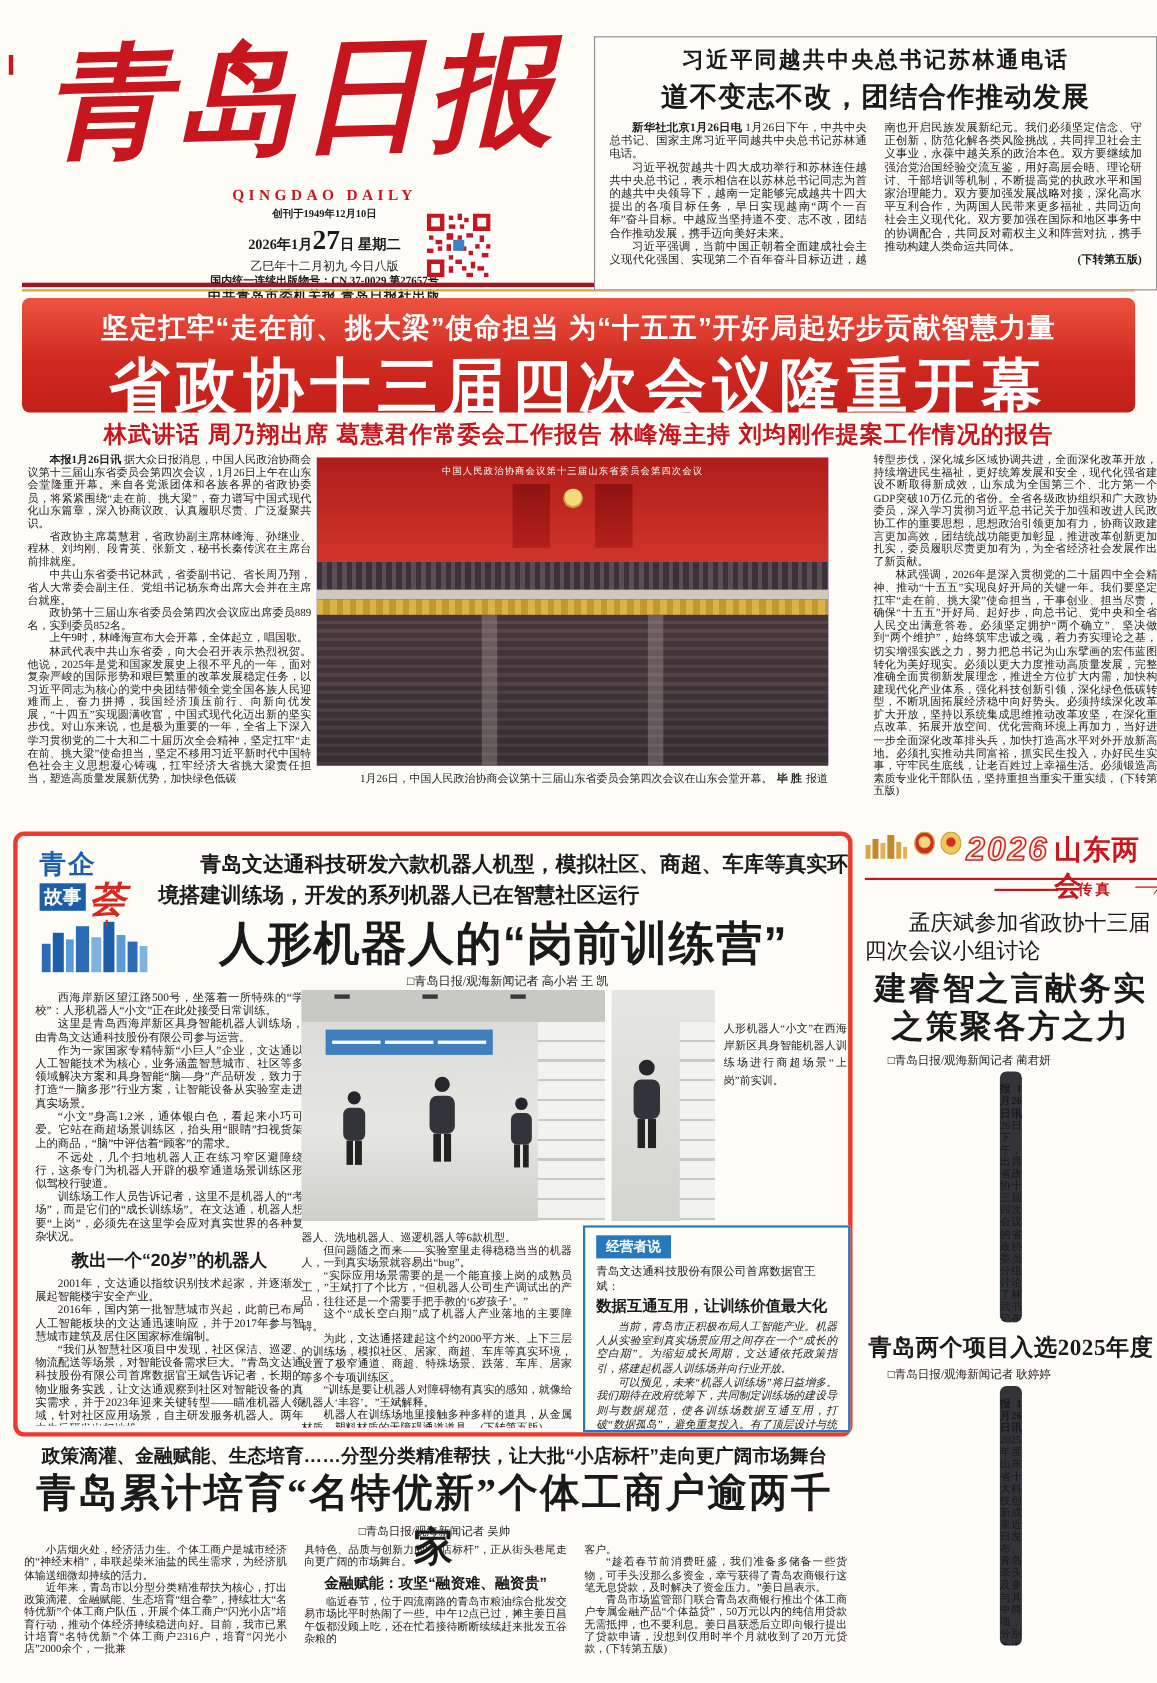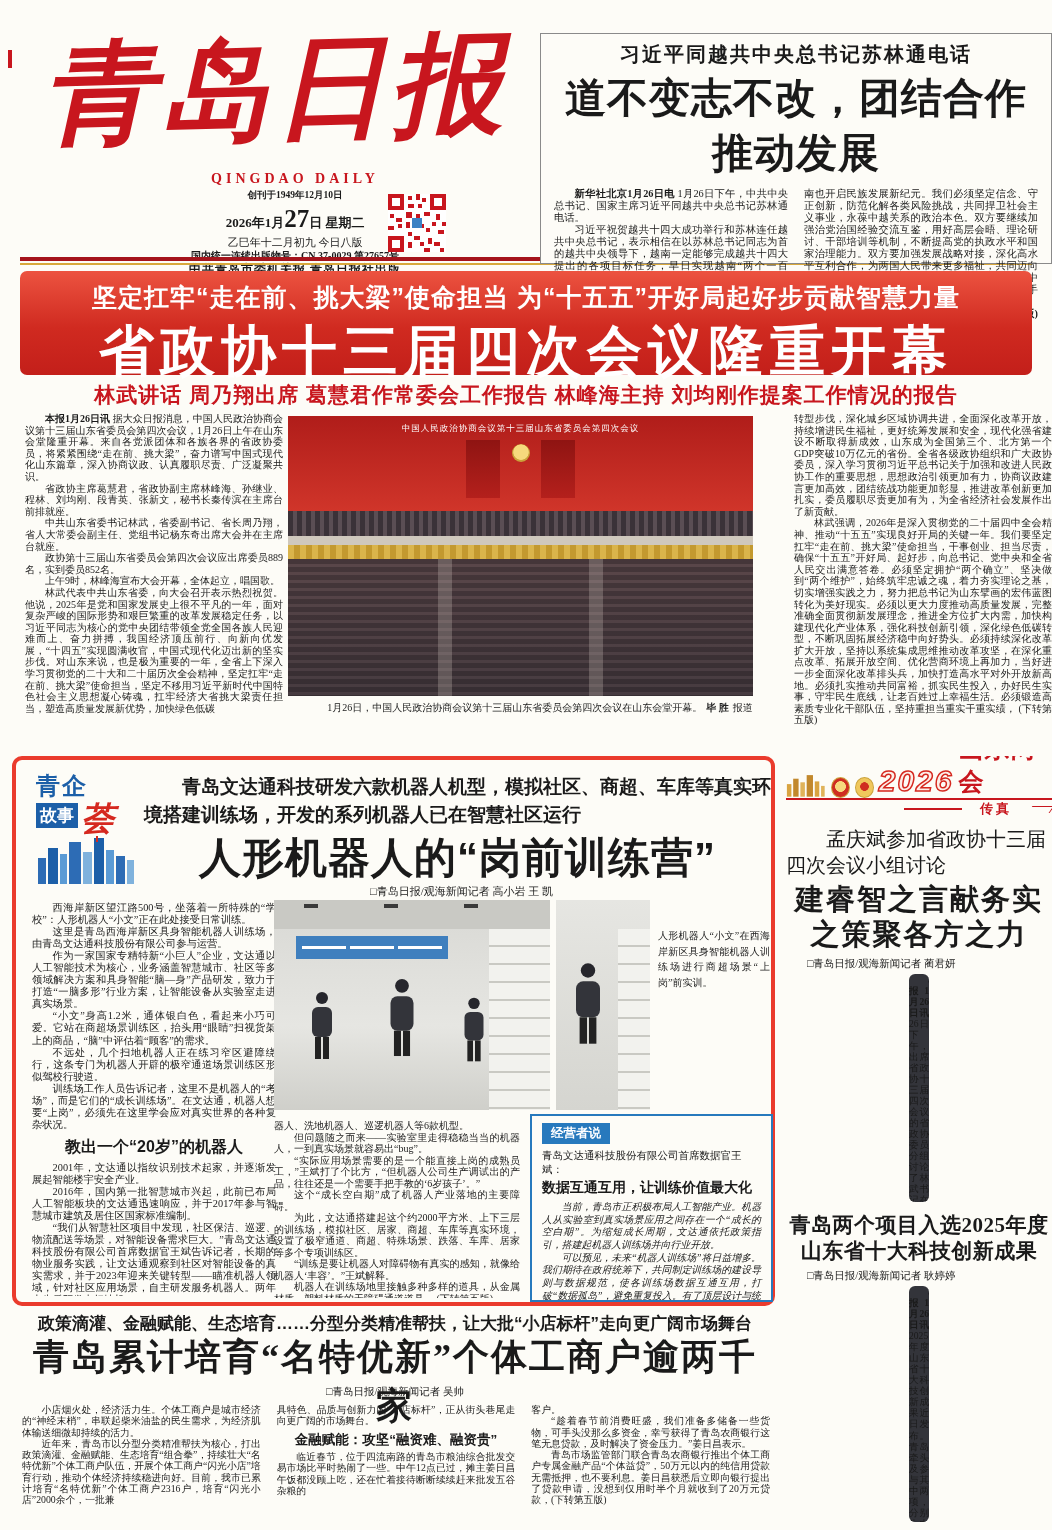--- a/index.html
+++ b/index.html
@@ -25,21 +25,21 @@
   .m-lunar{font-size:11px;}
   .m-issn{font-size:10px;font-weight:bold;}
   .m-org{font-size:12px;font-weight:bold;letter-spacing:1px;}
   .qr{left:388px;top:194px;width:58px;height:58px;}
   .rule-red{left:20px;top:257px;width:1012px;height:4px;background:#a5141c;}
   .rule-gold{left:20px;top:263px;width:1012px;height:1.5px;background:#d8a83c;}
 
   
   .tr-box{left:540px;top:33px;width:512px;height:231px;border:1px solid #8a8a8a;padding:7px 13px;background:#fdfcf7;}
   .tr-kicker{font-family:"Liberation Sans",sans-serif;font-size:20px;font-weight:600;text-align:center;letter-spacing:2px;}
-  .tr-head{font-size:41px;font-weight:900;text-align:center;letter-spacing:1px;margin-top:3px;}
+  .tr-head{font-size:25px;font-weight:900;text-align:center;letter-spacing:1px;margin-top:3px;}
   .tr-body{margin-top:7px;height:142px;font-size:10.3px;line-height:1.17;column-count:2;column-gap:16px;column-fill:auto;}
   .tr-jump{text-align:right;font-weight:bold;}
 
   
   .banner{left:20px;top:271px;width:1012px;height:104px;border-radius:7px;
           background:linear-gradient(180deg,#ec5340 0%,#d02a20 55%,#c31f1a 100%);
           color:#fff;text-align:center;}
   .banner-l1{padding-top:10px;font-family:"Liberation Sans",sans-serif;font-size:25px;font-weight:bold;letter-spacing:1px;}
   .banner-l2{font-size:55px;font-weight:900;letter-spacing:6px;margin-top:1px;}
   .deck{left:20px;top:381px;width:1012px;text-align:center;color:#c8161e;
@@ -98,21 +98,21 @@
   .biz{left:514px;top:354px;width:243px;height:188px;border:2px solid #2779bd;padding:7px 10px;overflow:hidden;background:#fdfcf7;}
   .biz-tag{display:inline-block;background:#2779bd;color:#fff;font-family:"Liberation Sans",sans-serif;
            font-size:12.5px;font-weight:bold;padding:2px 9px;}
   .biz-intro{font-family:"Liberation Sans",sans-serif;font-size:10.5px;margin-top:5px;}
   .biz-head{font-family:"Liberation Sans",sans-serif;font-size:14px;font-weight:900;margin:2px 0 4px;}
   .biz-body{font-size:9.9px;line-height:1.28;text-align:justify;}
   .biz-body p{font-style:italic;}
 
   
   .rail{left:786px;top:756px;width:266px;height:770px;overflow:hidden;}
-  .lh-banner{position:relative;height:44px;border-bottom:2.5px solid #c8161e;display:flex;align-items:flex-end;gap:5px;}
+  .lh-banner{position:relative;height:44px;border-bottom:2.5px solid #c8161e;display:flex;align-items:flex-start;gap:5px;}
   .lh-year{font-family:"Liberation Sans",sans-serif;font-size:30px;font-weight:900;font-style:italic;
            color:#fdeee8;-webkit-text-stroke:1.5px #d5281f;letter-spacing:2px;}
   .lh-title{font-size:25px;font-weight:900;color:#c8161e;letter-spacing:1px;}
   .emblem{width:21px;height:21px;border-radius:50%;border:1px solid #caa23a;}
   .em1{background:radial-gradient(circle at 50% 45%,#f6d97d 0 38%,#cf2e21 42%);}
   .em2{background:radial-gradient(circle at 50% 45%,#cf2e21 0 30%,#f0c75c 34%);}
   .lh-fax{display:flex;justify-content:flex-end;align-items:center;gap:18px;height:18px;}
   .lh-fax .dash{width:58px;height:1.5px;background:#c8161e;}
   .lh-fax .tail{width:22px;height:7px;border-top:1.5px solid #c8161e;border-right:1.5px solid #c8161e;transform:skewX(-35deg);}
   .lh-fax span{color:#c8161e;font-weight:bold;font-size:13px;letter-spacing:3px;}
@@ -369,21 +369,20 @@
       <div data-interactable="false">之策聚各方之力</div>
     </div>
     <div class="r-byline" data-interactable="false">□青岛日报/观海新闻记者  蔺君妍</div>
     <div class="r-body r1-body jcol" data-interactable="false">
       <p data-interactable="false"><b class="lead" data-interactable="false">本报1月26日讯</b><span data-interactable="false"> 26日下午，出席省政协十三届四次会议的省政协委员分组讨论了林武书记在开幕会上的讲话，审议葛慧君主席所作的省政协常委会工作报告、刘均刚副主席所作的提案工作情况的报告。青岛市政协党组书记、主席孟庆斌参加小组讨论。</span></p>
 
     </div>
 
     <div class="r2-head" data-interactable="false">
       <div data-interactable="false">青岛两个项目入选2025年度</div>
-      <div data-interactable="false">山东省十大科技创新成果</div>
     </div>
     <div class="r-byline" data-interactable="false">□青岛日报/观海新闻记者  耿婷婷</div>
     <div class="r-body r2-body jcol" data-interactable="false">
       <p data-interactable="false"><b class="lead" data-interactable="false">本报1月26日讯</b><span data-interactable="false"> 2025年度山东省十大科技创新成果近日发布。青岛牵头及参与其中两项，分别为中国水产科学研究院黄海水产研究所、中国海洋大学参与研发的“名贵海鱼规模化人工繁育技术”，青岛银河边缘科技有限公司牵头的“端侧AI感知场景专用芯片”。</span></p>
 
     </div>
   </div>
 
   <div class="abs bt-kicker" data-interactable="false">政策滴灌、金融赋能、生态培育……分型分类精准帮扶，让大批“小店标杆”走向更广阔市场舞台</div>
   <div class="abs bt-head" data-interactable="false">青岛累计培育“名特优新”个体工商户逾两千家</div>

